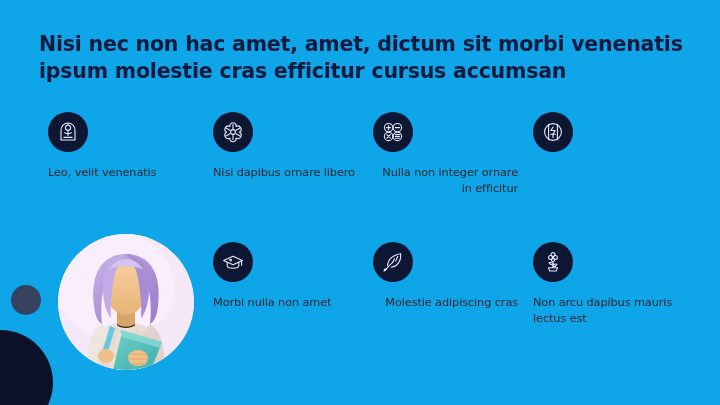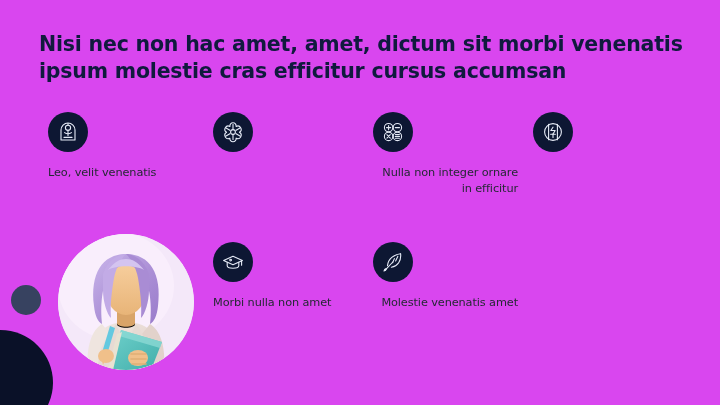--- a/index.html
+++ b/index.html
@@ -11,21 +11,21 @@
     height: 405px;
     overflow: hidden;
     background: #e4e8fc;
     font-family: "Liberation Sans", sans-serif;
   }
 
   #slide {
     position: relative;
     width: 720px;
     height: 405px;
-    background: #d946ef;
+    background: #0ea5e9;
     overflow: hidden;
   }
 
   
   #deco-small-circle {
     position: absolute;
     left: 11px;
     top: 285px;
     width: 30px;
     height: 30px;
@@ -142,20 +142,21 @@
           <circle cx="12" cy="12" r="2.4"></circle>
           <path d="M12 2.8c2.1 0 3.3 1.7 3.1 3.6 1.7-.9 3.7-.3 4.6 1.3.9 1.6.3 3.6-1.3 4.6 1.6 1 2.2 3 1.3 4.6-.9 1.6-2.9 2.2-4.6 1.3.2 1.9-1 3.6-3.1 3.6s-3.3-1.7-3.1-3.6c-1.7.9-3.7.3-4.6-1.3-.9-1.6-.3-3.6 1.3-4.6-1.6-1-2.2-3-1.3-4.6.9-1.6 2.9-2.2 4.6-1.3C8.7 4.5 9.9 2.8 12 2.8z"></path>
           <path d="M12 4.6v5"></path>
           <path d="M12 14.4v5"></path>
           <path d="M4.6 7.8l4.3 2.5"></path>
           <path d="M15.1 13.7l4.3 2.5"></path>
           <path d="M4.6 16.2l4.3-2.5"></path>
           <path d="M15.1 10.3l4.3-2.5"></path>
         </svg>
       </div>
+      <div class="item-label">Nisi dapibus ornare libero</div>
     </div>
 
     <div class="item item-c2">
       <div class="icon-badge">
         <svg width="24" height="24" viewBox="0 0 24 24" fill="none" stroke="#e6ebf7" stroke-width="1.05" stroke-linecap="round" stroke-linejoin="round">
           <circle cx="7.6" cy="7.6" r="4.2"></circle>
           <circle cx="16.4" cy="7.6" r="4.2"></circle>
           <circle cx="7.6" cy="16.4" r="4.2"></circle>
           <circle cx="16.4" cy="16.4" r="4.2"></circle>
           <path d="M7.6 5.5v4.2M5.5 7.6h4.2"></path>
@@ -200,23 +201,38 @@
       <div class="icon-badge">
         <svg width="24" height="24" viewBox="0 0 24 24" fill="none" stroke="#e6ebf7" stroke-width="1.1" stroke-linecap="round" stroke-linejoin="round">
           <path d="M19.6 3.8c-3.4.4-6.4 1.6-8.8 3.6-2.6 2.2-4 5-4.3 8.2"></path>
           <path d="M19.6 3.8c.4 3.4-.2 6.4-1.9 8.9-1.7 2.5-4.2 4-7.3 4.6"></path>
           <path d="M4.2 20.2L11.8 12"></path>
           <path d="M5.2 18.6c-1.3.4-2 1.2-2.2 2.4 1.2-.2 2-.9 2.4-2.2"></path>
           <path d="M16.8 6.4l-2.2 4.6"></path>
           <path d="M13.4 8.6l-1.8 4.2"></path>
         </svg>
       </div>
-      <div class="item-label">Molestie venenatis amet</div>
-    </div>
-
+      <div class="item-label">Molestie adipiscing cras</div>
+    </div>
+
+    <div class="item item-c3">
+      <div class="icon-badge">
+        <svg width="24" height="24" viewBox="0 0 24 24" fill="none" stroke="#e6ebf7" stroke-width="1.05" stroke-linecap="round" stroke-linejoin="round">
+          <circle cx="12" cy="4.6" r="2"></circle>
+          <circle cx="9.6" cy="7.4" r="2"></circle>
+          <circle cx="14.4" cy="7.4" r="2"></circle>
+          <circle cx="12" cy="9.7" r="1.7"></circle>
+          <path d="M12 11.2v6.4"></path>
+          <path d="M12 13.6c-1.3-1-2.6-1.3-4-1 .5 1.4 1.5 2.2 4 2.3"></path>
+          <path d="M12 15.2c1.3-1 2.6-1.3 4-1-.5 1.4-1.5 2.2-4 2.3"></path>
+          <path d="M7.4 17.8h9.2l-1.4 3.2H8.8z"></path>
+        </svg>
+      </div>
+      <div class="item-label">Non arcu dapibus mauris lectus est</div>
+    </div>
 
   </div>
 
   <div id="photo-circle">
     <svg width="136" height="136" viewBox="0 0 136 136">
       <defs>
         <clipPath id="circClip">
             <circle cx="68" cy="68" r="68"></circle>
           </clipPath>
         <linearGradient id="hairG" x1="0" y1="0" x2="1" y2="1">

